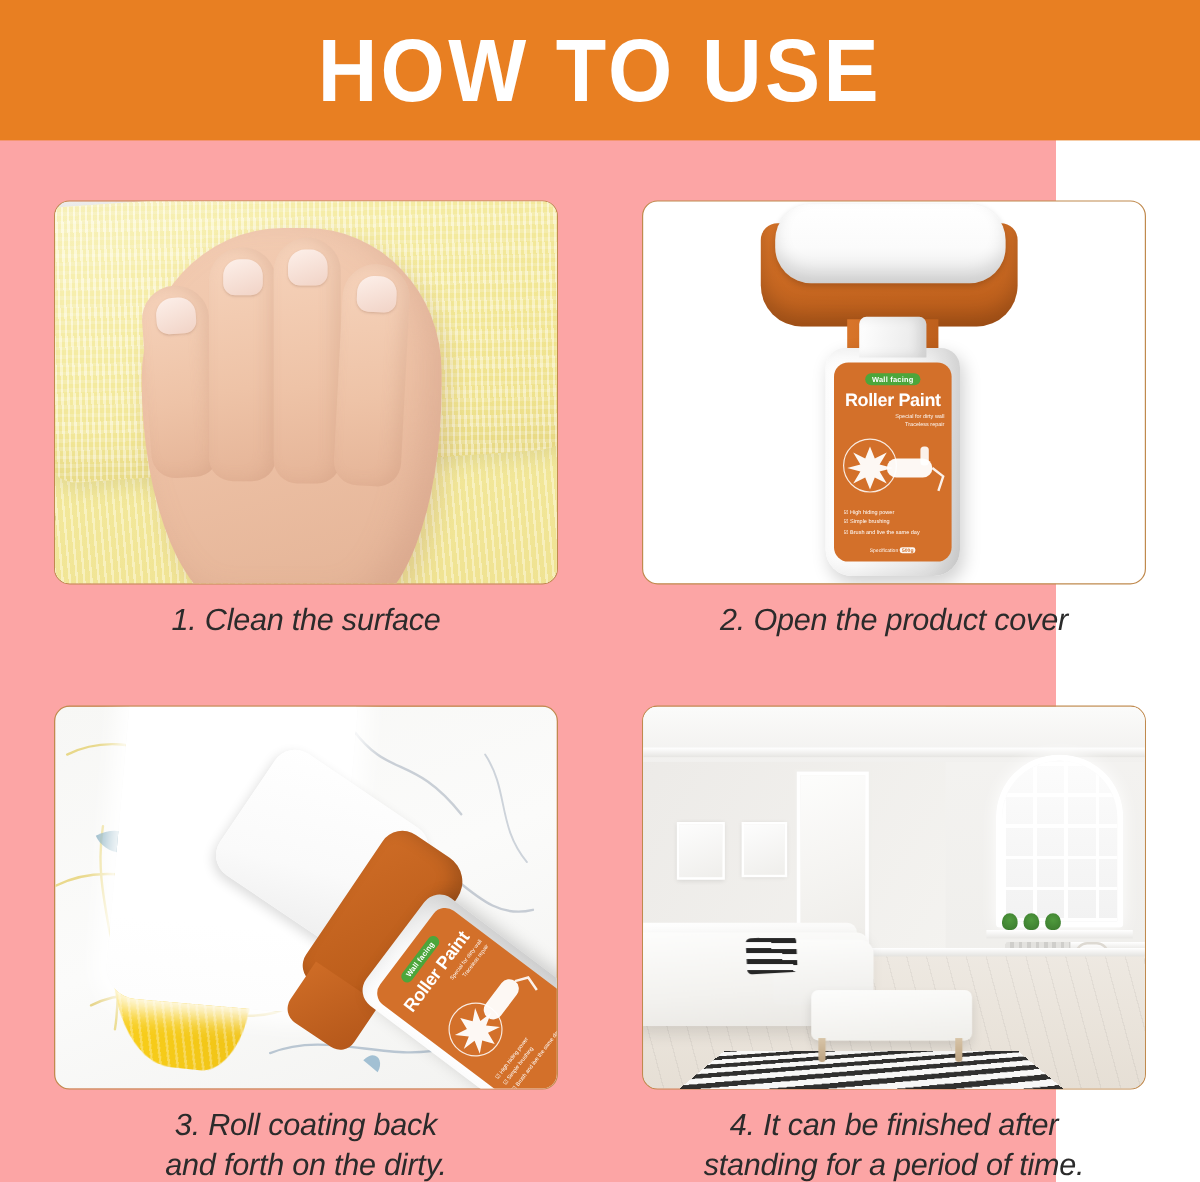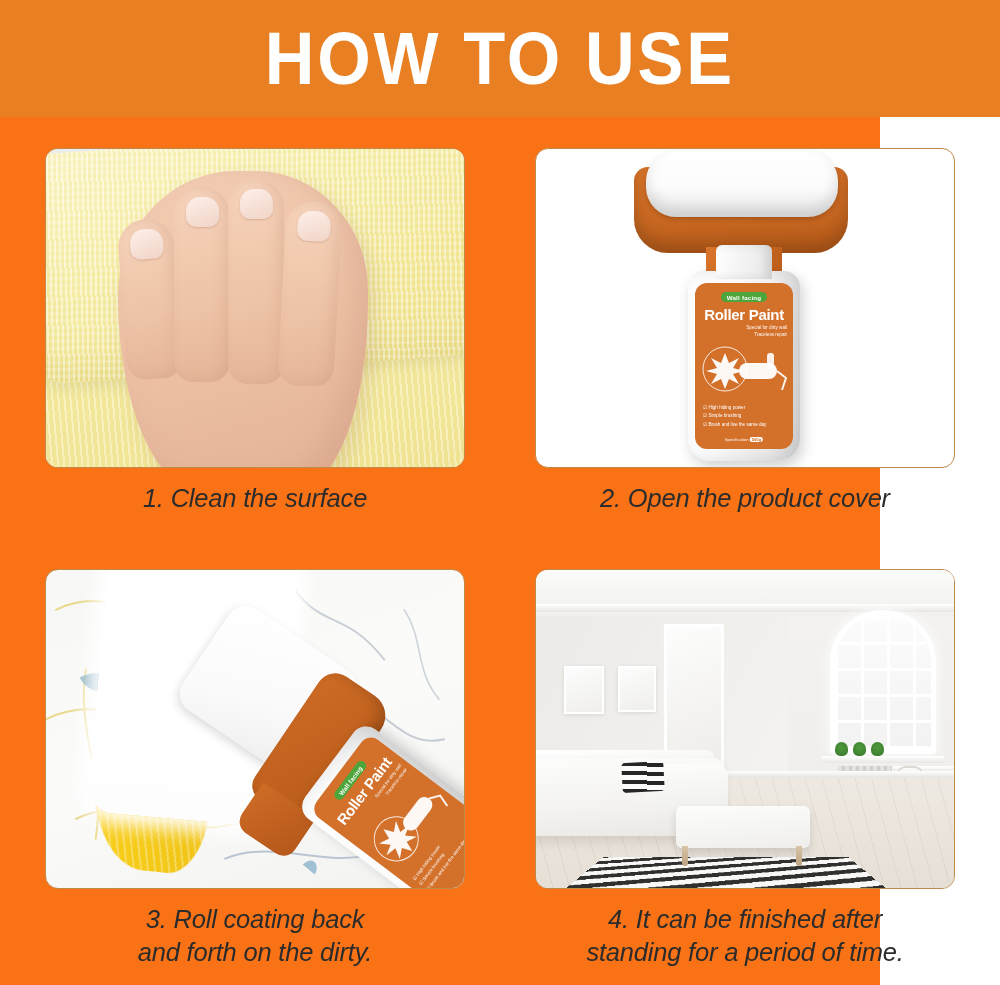--- a/index.html
+++ b/index.html
@@ -2,21 +2,21 @@
 <html><head>
 <meta charset="utf-8">
 <style>
   * { box-sizing: border-box; margin: 0; padding: 0; }
   html, body {
     width: 1000px; height: 985px;
     background: #ffffff;
     font-family: "Liberation Sans", sans-serif;
     overflow: hidden;
   }
-  .page { position: relative; width: 880px; height: 985px; background: #f97316; padding-left: 22px; }
+  .page { position: relative; width: 880px; height: 985px; background: #fca5a5; padding-left: 22px; }
 
   
   .header {
     position: absolute; left: 0; top: 0;
     width: 1000px; height: 117px;
     background: #E87F22;
     display: flex; align-items: center; justify-content: center;
   }
   .header-title {
     color: #ffffff;
@@ -40,20 +40,21 @@
   .cell.c3 { left: 45px;  top: 452px; }
   .cell.c4 { left: 535px; top: 452px; }
 
   .photo {
     position: relative;
     width: 420px; height: 320px;
     border: 1.6px solid #C08A4E;
     border-radius: 13px;
     overflow: hidden;
     background: #f2f2f2;
+    margin-top: 19px;
   }
   .caption {
     margin-top: 14px;
     text-align: center;
     color: #2b2b2b;
     font-size: 25.5px;
     line-height: 1.31;
     letter-spacing: -0.2px;
   }
   .caption .ln { display: block; white-space: nowrap; font-style: italic; }

